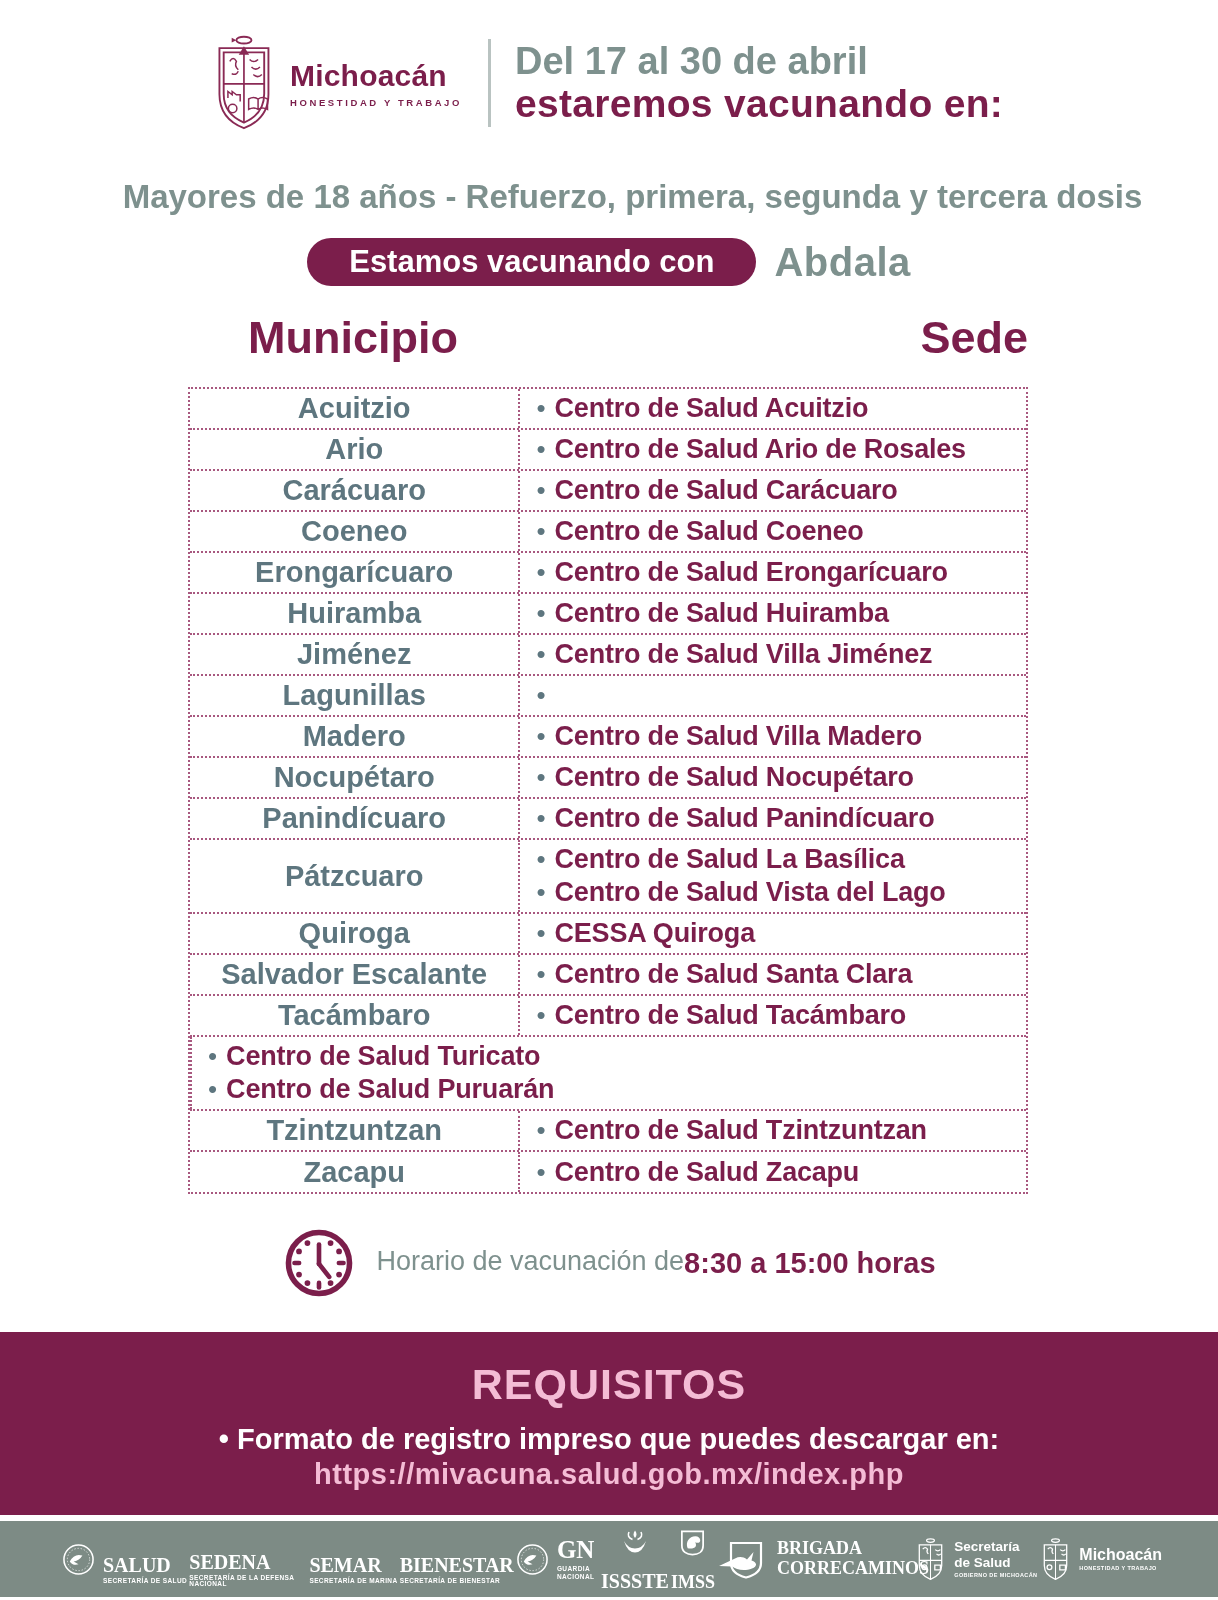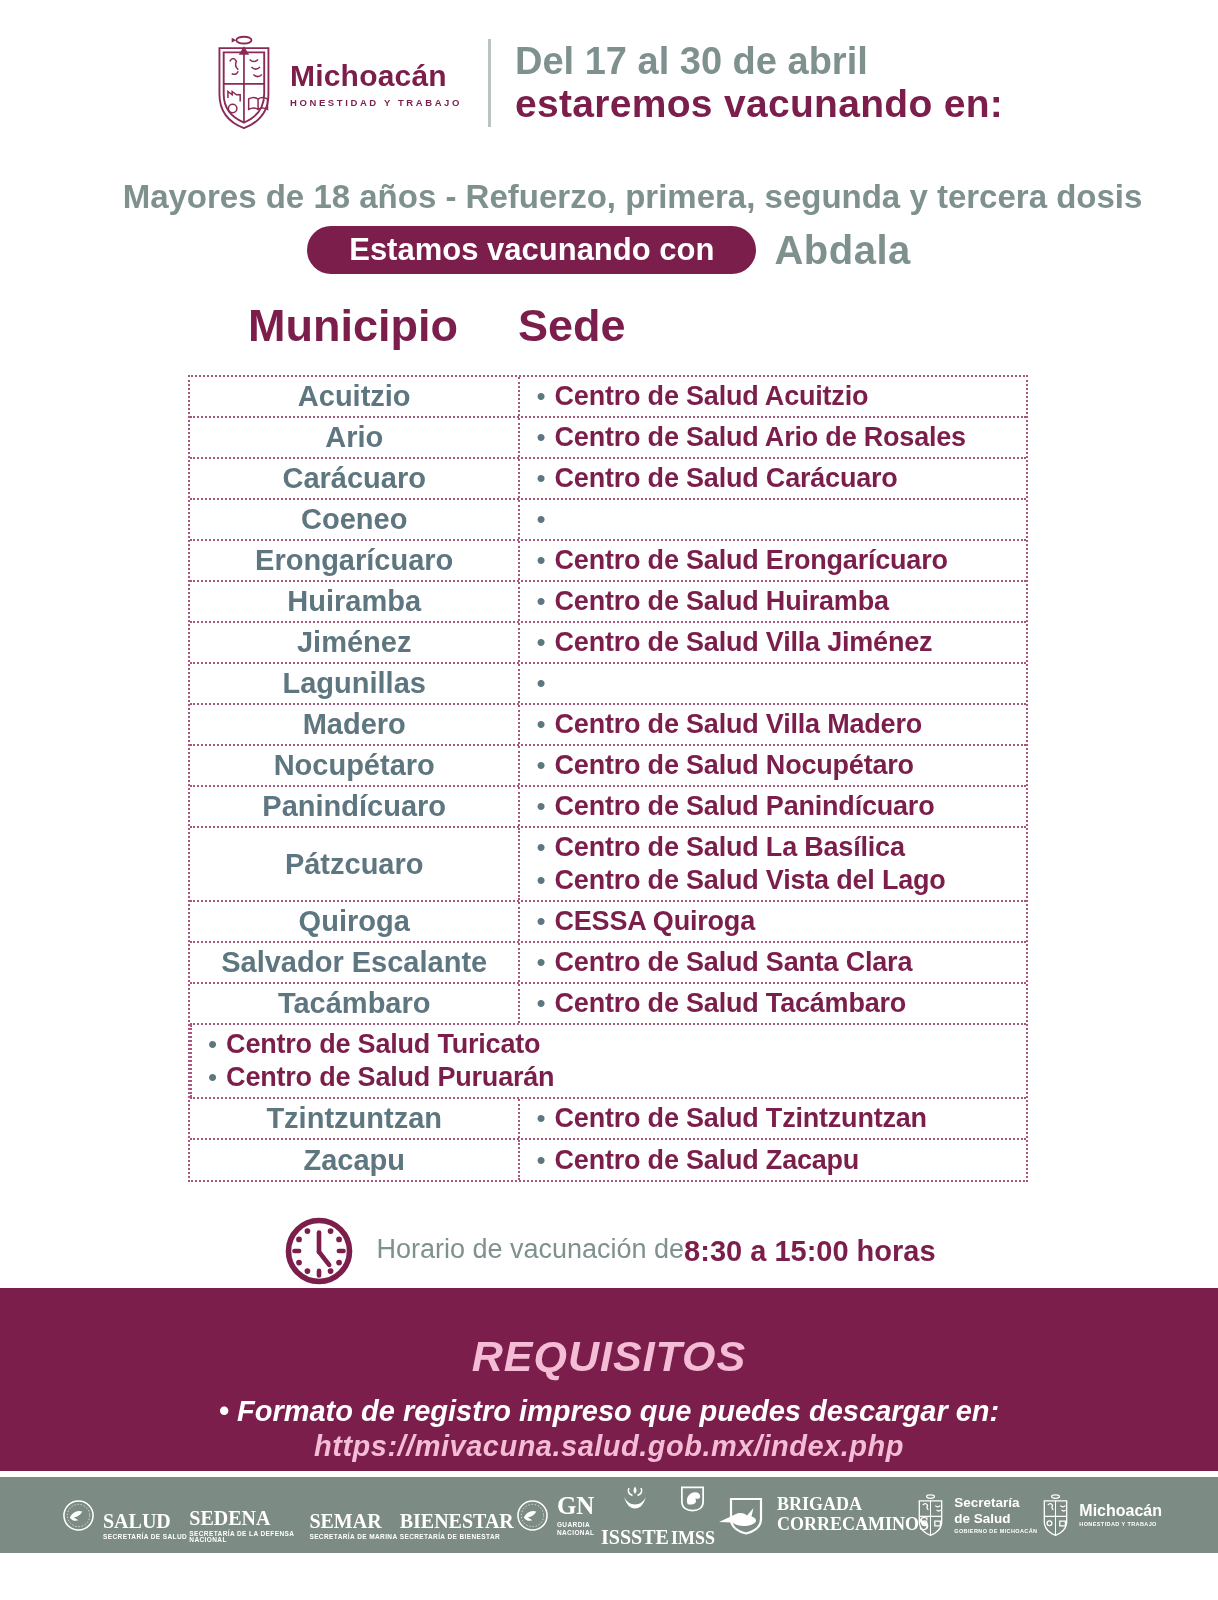--- a/index.html
+++ b/index.html
@@ -14,50 +14,50 @@
   .brand-text { display:flex; flex-direction:column; }
   .brand-name { font-size:30px; font-weight:bold; color:var(--maroon); letter-spacing:0.2px; }
   .brand-tag  { font-size:9.5px; font-weight:bold; color:var(--maroon); letter-spacing:2.6px; margin-top:4px; }
   .hdr-divider { width:3px; height:88px; background:#b9c3c1; margin:0 24px 0 26px; }
   .date-block { display:flex; flex-direction:column; line-height:1.12; }
   .date-line1 { font-size:38px; font-weight:bold; color:var(--slate); }
   .date-line2 { font-size:39px; font-weight:bold; color:var(--maroon); letter-spacing:0.3px; }
 
   
   .subtitle { margin-top:44px; height:44px; text-align:center; font-size:33px; font-weight:bold; color:var(--slate);margin-left:47px; }
-  .badge-row { margin-top:4px; height:48px; display:flex; align-items:center; justify-content:center; gap:18px; }
+  .badge-row { margin-top:16px; height:48px; display:flex; align-items:center; justify-content:center; gap:18px; }
   .pill { background:var(--maroon); color:#fff; font-size:31px; font-weight:bold; height:48px; line-height:48px;
           padding:0 42px; border-radius:26px; }
   .vaccine-name { font-size:40px; font-weight:bold; color:var(--slate); letter-spacing:0.5px; }
 
   
   .col-headers { width:840px; margin:26px 0 0 188px; height:52px; display:flex; }
   .col-headers .ch1 { width:330px; text-align:center; }
-  .col-headers .ch2 { width:510px; text-align:left; }
+  .col-headers .ch2 { width:510px; text-align:right; }
   .col-headers div { font-size:45px; font-weight:bold; color:var(--maroon); }
   .vtable { width:840px; margin:23px 0 0 188px; border:2px dotted var(--dotted); }
   .trow { display:flex; border-bottom:2px dotted var(--dotted); min-height:40px; }
   .trow:last-child { border-bottom:none; }
   .tcell { display:flex; }
   .muni { width:330px; align-items:center; justify-content:center; text-align:center;
           font-size:29px; font-weight:bold; color:var(--muni); padding:2px 4px; }
   .sede { width:510px; flex-direction:column; justify-content:center; border-left:2px dotted var(--dotted);
           padding:3px 6px 3px 16px; }
   .sede-line { display:flex; align-items:center; line-height:33px; }
   .bullet { color:var(--muni); font-size:26px; margin-right:9px; }
   .sede-line .stext { font-size:27px; font-weight:bold; color:var(--maroon); letter-spacing:-0.2px; white-space:nowrap; }
 
   
   .schedule { margin-top:32px; height:74px; display:flex; align-items:center; justify-content:center; gap:20px; }
   .sched-text { display:flex; flex-direction:row; line-height:1.18; }
   .sched-line1 { font-size:27px; color:var(--slate); font-weight:normal; }
   .sched-line2 { font-size:29px; font-weight:bold; color:var(--maroon); }
 
   
-  .req-band { height:183px; background:var(--maroon); text-align:center; padding-top:44px;font-style:italic; }
+  .req-band { margin-top:32px; height:183px; background:var(--maroon); text-align:center; padding-top:28px; }
   .req-title { font-size:43px; font-weight:bold; color:var(--pink); letter-spacing:1px; }
   .req-item { margin-top:14px; font-size:29px; font-weight:bold; color:#ffffff; }
   .req-url { margin-top:2px; font-size:29px; font-weight:bold; color:var(--pink); letter-spacing:0.5px; }
 
   
   .gap-strip { height:6px; background:#fff; }
   .footer { height:76px; background:var(--footerbg); display:flex; align-items:center;
             justify-content:space-between; padding:0 56px 0 62px; color:#fff; }
   .flogo { display:flex; align-items:center; gap:8px; flex:0 0 auto; }
   .flogo.stack { flex-direction:column; gap:16px; }
@@ -160,20 +160,21 @@
           </div>
         </div>
       </div>
       <div class="trow">
         <div class="tcell muni">
           <span>Coeneo</span>
         </div>
         <div class="tcell sede">
           <div class="sede-line">
             <span class="bullet">•</span>
+            <span class="stext">Centro de Salud Coeneo</span>
           </div>
         </div>
       </div>
       <div class="trow">
         <div class="tcell muni">
           <span>Erongarícuaro</span>
         </div>
         <div class="tcell sede">
           <div class="sede-line">
             <span class="bullet">•</span>

